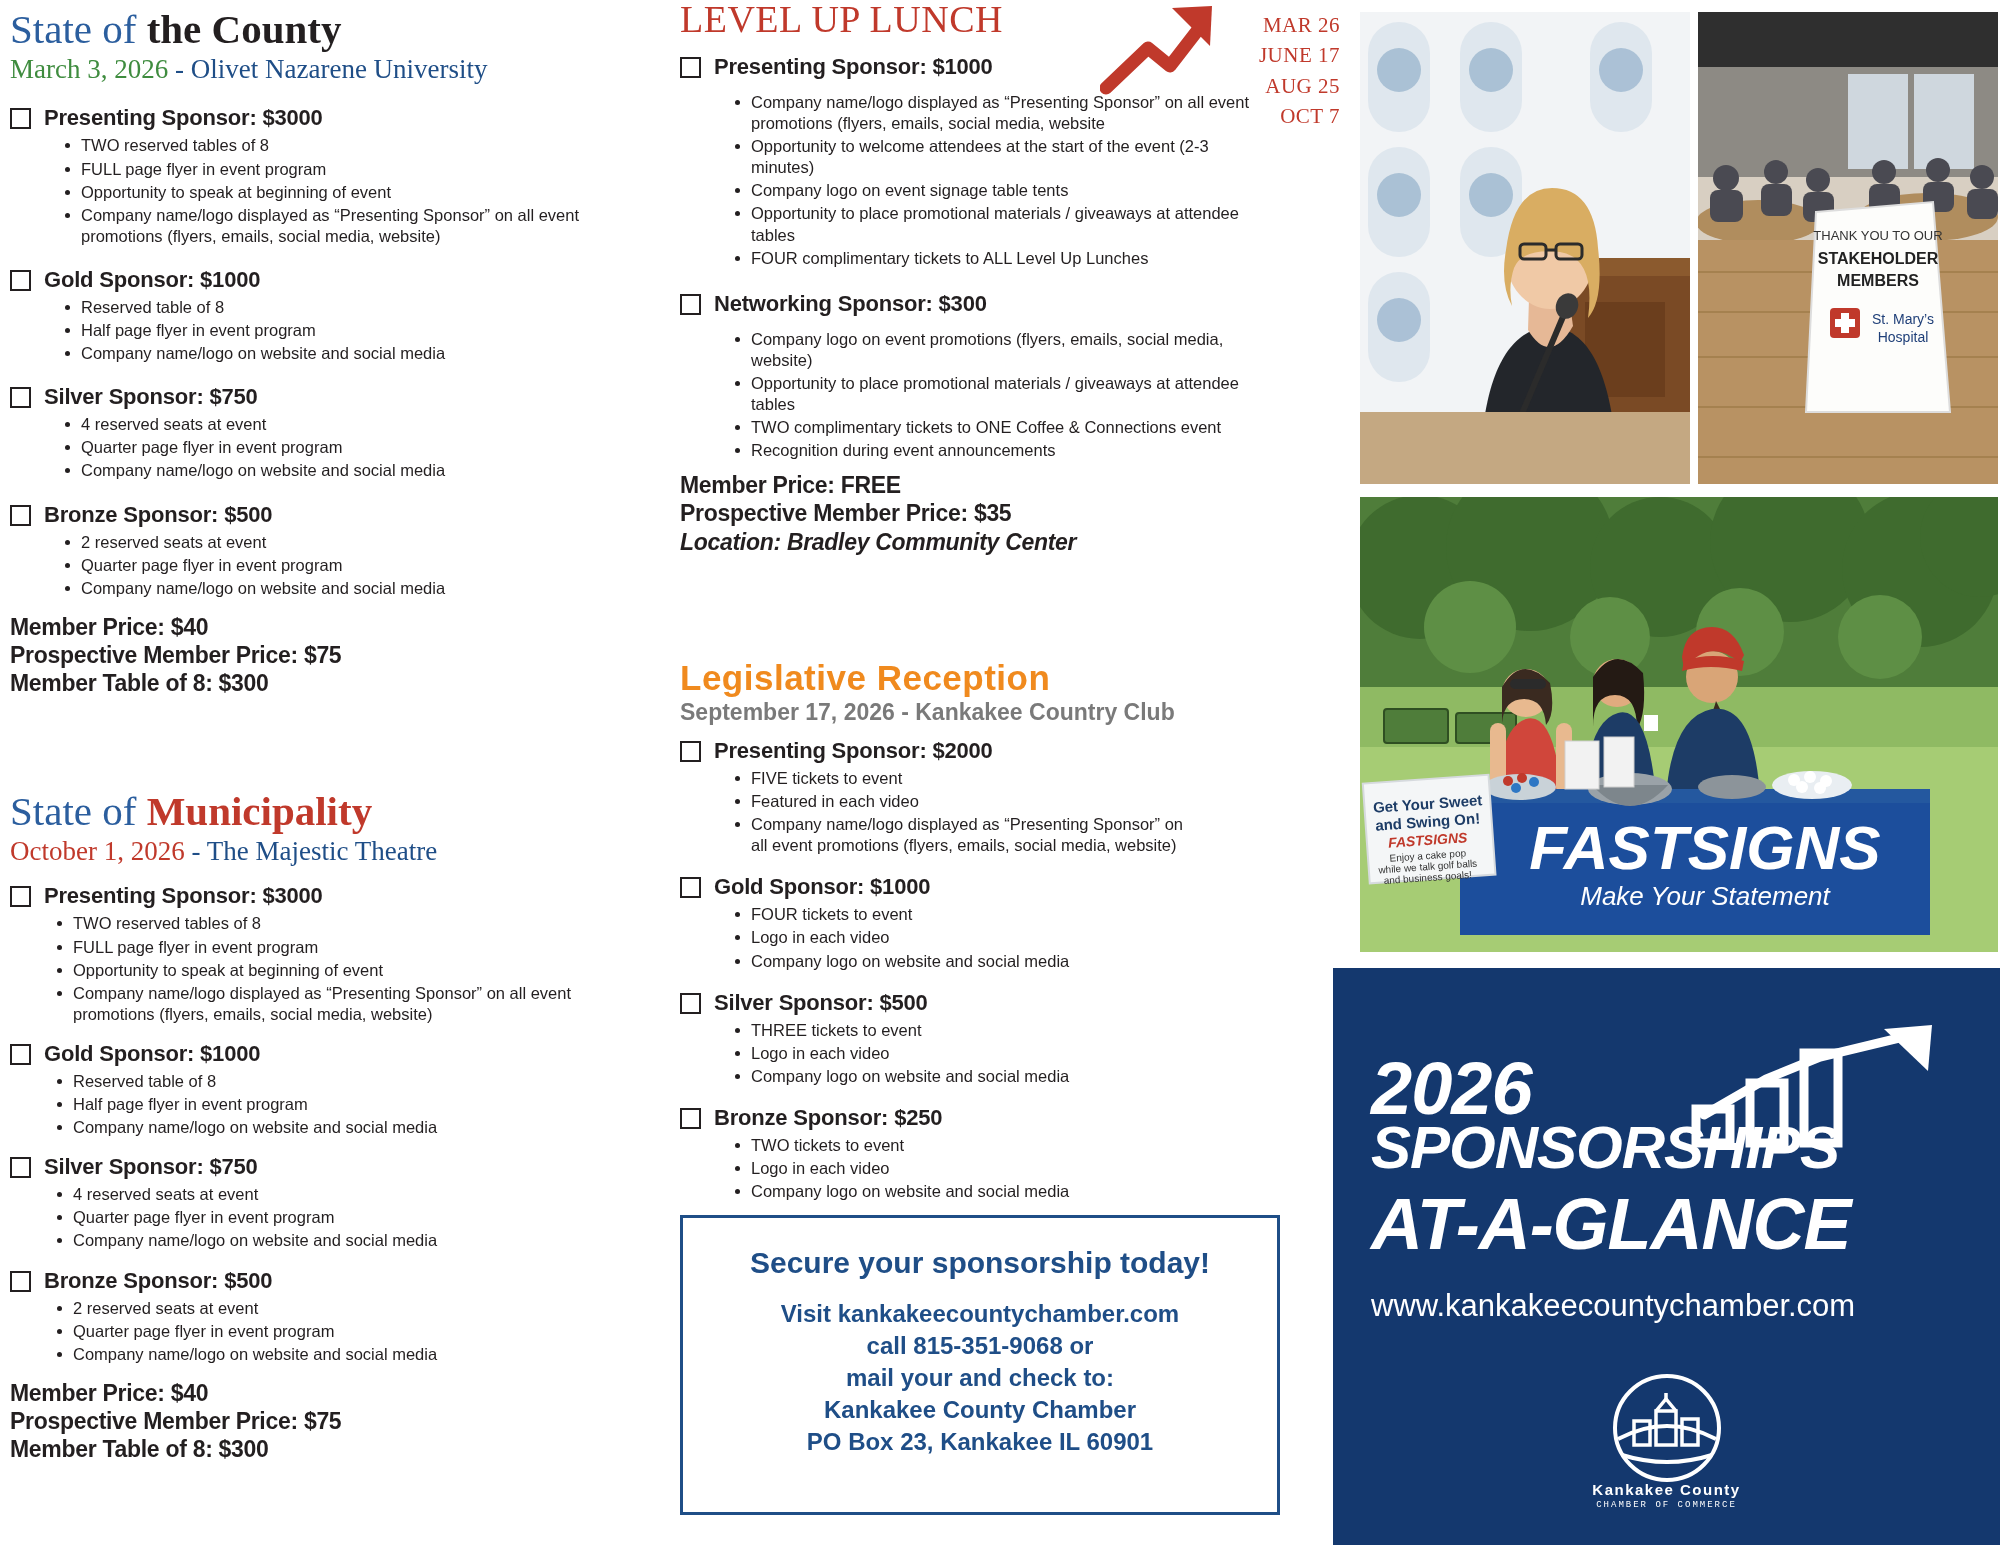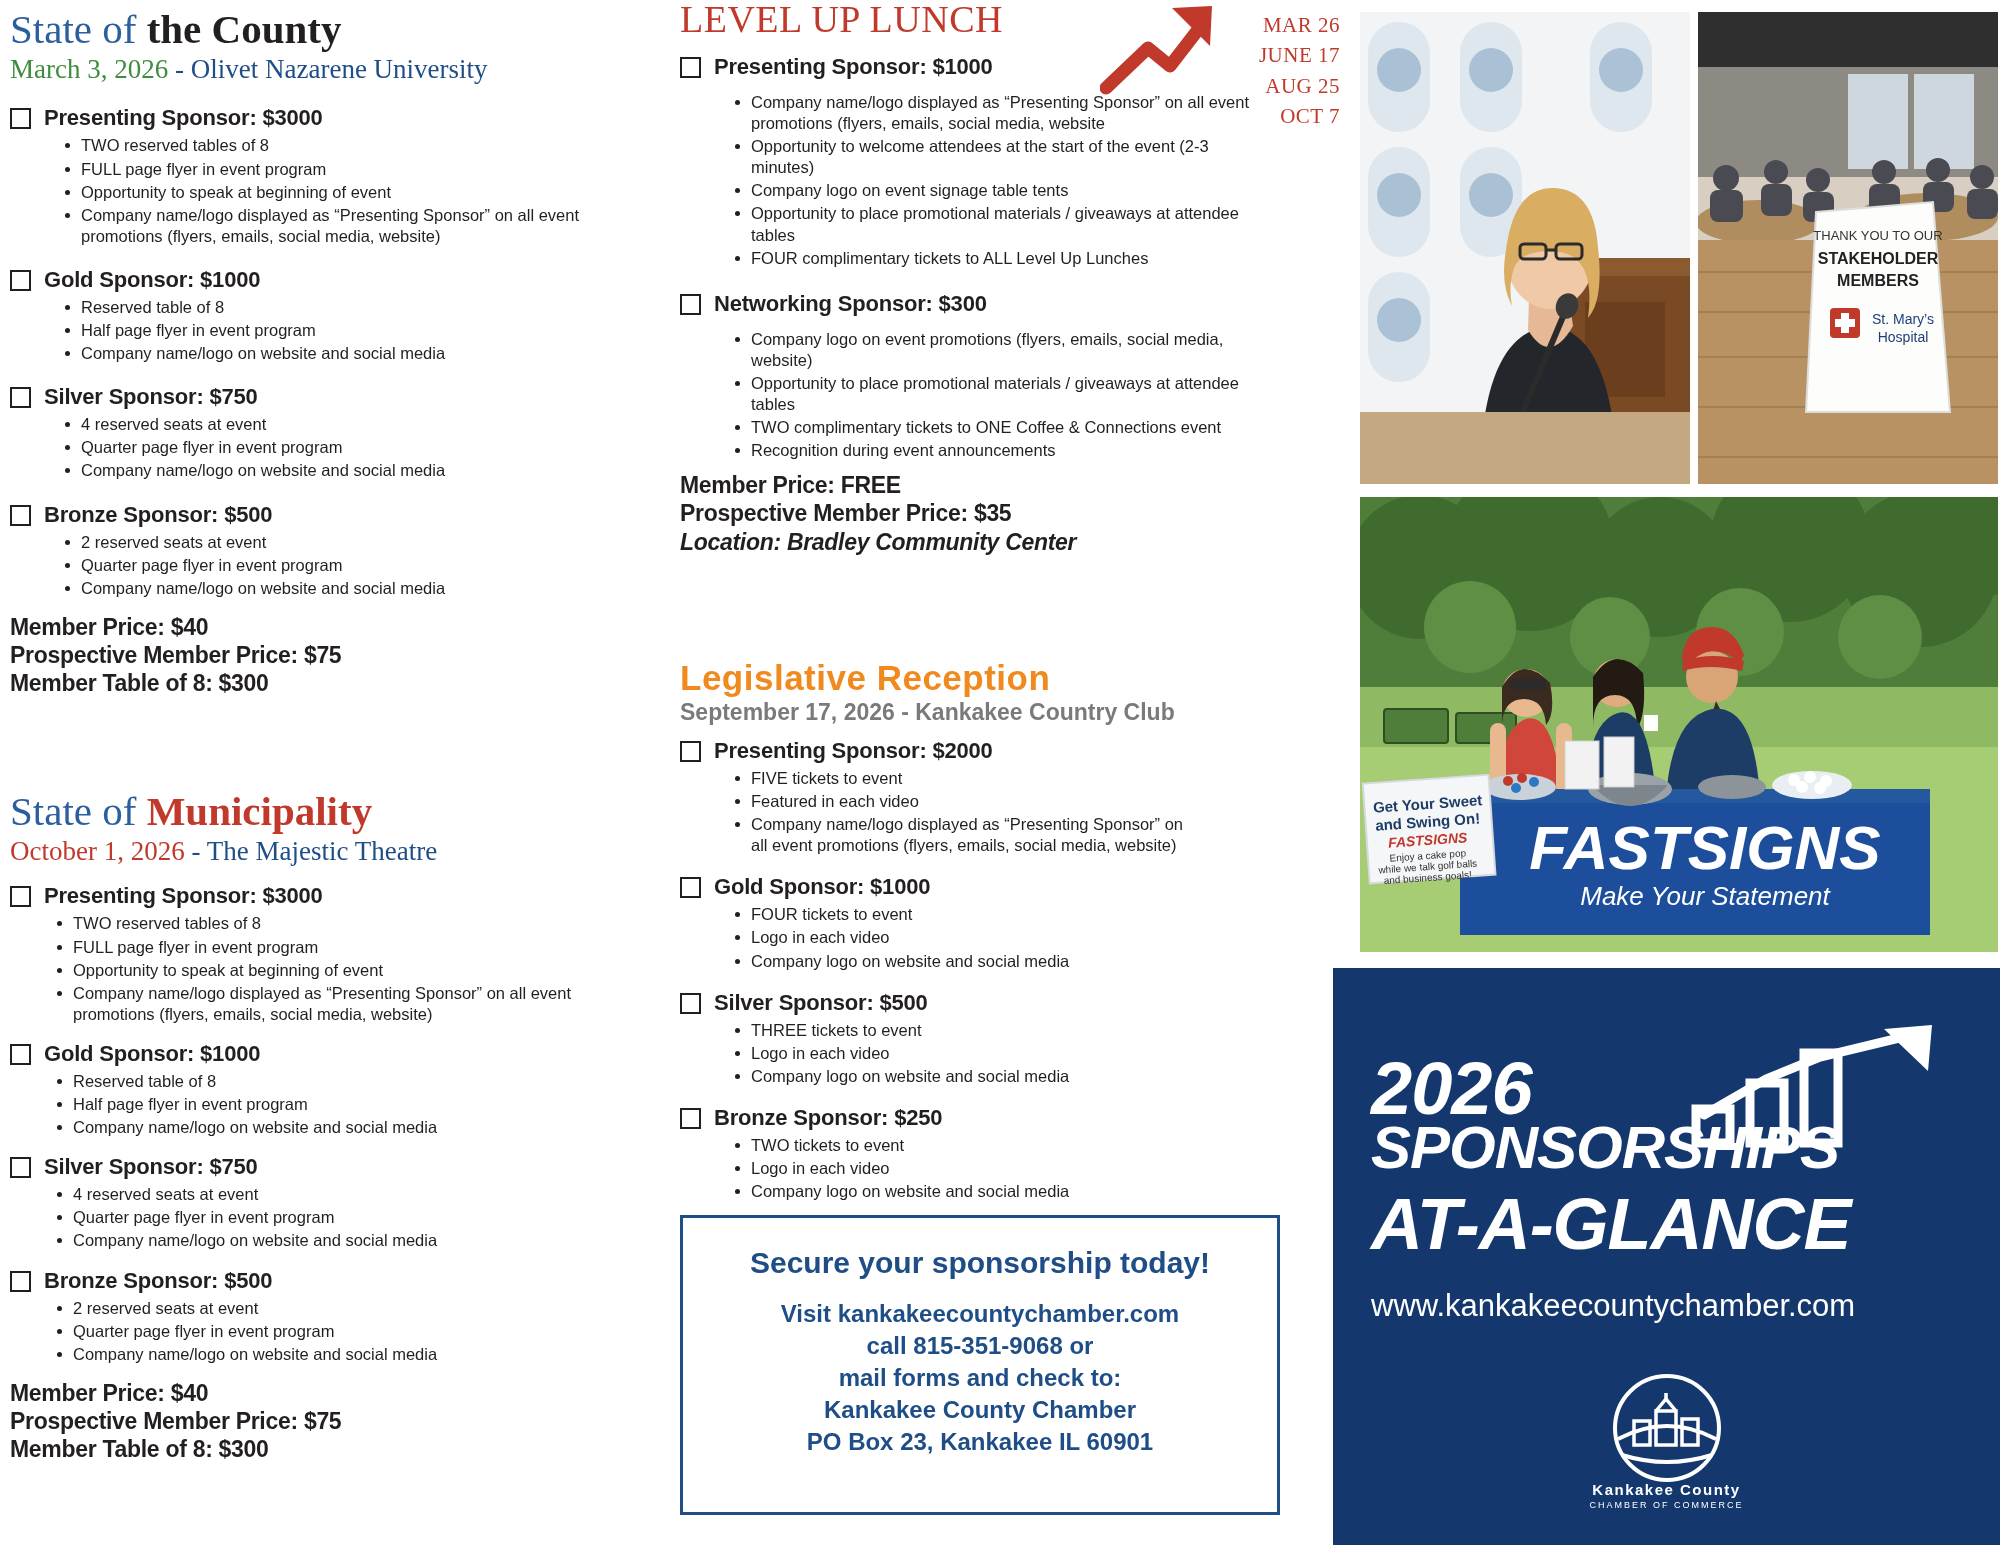--- a/index.html
+++ b/index.html
@@ -87,21 +87,21 @@
     position:absolute;left:38px;top:78px;
     font-family:"Liberation Sans", sans-serif;
     font-weight:700;font-style:italic;font-size:74px;letter-spacing:-1px;
   }
   .bp-l2{position:absolute;left:38px;top:145px;font-weight:700;font-style:italic;font-size:60px;letter-spacing:-1px;}
   .bp-l3{position:absolute;left:38px;top:215px;font-weight:700;font-style:italic;font-size:72px;letter-spacing:-1px;}
   .bp-url{position:absolute;left:38px;top:320px;font-size:31px;}
   .bp-chart{position:absolute;left:355px;top:55px;width:270px;height:130px;}
   .bp-logo{position:absolute;left:50%;transform:translateX(-50%);top:405px;width:210px;height:150px;}
   .bp-logo-txt1{position:absolute;left:0;right:0;top:108px;text-align:center;font-size:15px;font-weight:700;letter-spacing:1.5px;}
-  .bp-logo-txt2{position:absolute;left:0;right:0;top:127px;text-align:center;font-size:9px;letter-spacing:2px;}
+  .bp-logo-txt2{position:absolute;left:0;right:0;top:127px;text-align:center;font-size:9px;letter-spacing:2px;font-family:Liberation Mono, monospace;}
 
   
   .scene{position:absolute;inset:0;}
   .cap{position:absolute;font-family:"Liberation Sans",sans-serif;}
 </style>
 </head>
 <body>
 
 <div class="page">
 
@@ -326,21 +326,21 @@
         </div>
       </div>
     </div>
   </div>
 
   <div class="secure">
     <div class="hl">Secure your sponsorship today!</div>
     <div class="ln">
       <div>Visit kankakeecountychamber.com</div>
       <div>call 815-351-9068 or</div>
-      <div>mail forms and check to:</div>
+      <div>mail your and check to:</div>
       <div>Kankakee County Chamber</div>
       <div>PO Box 23, Kankakee IL 60901</div>
     </div>
   </div>
 
   <div class="photo" style="left:1360px;top:12px;width:330px;height:472px;">
     <svg class="scene" viewBox="0 0 330 472" preserveAspectRatio="none">
       <rect width="330" height="472" fill="#e8eef3"></rect>
 
       <rect x="0" y="0" width="330" height="400" fill="#f2f4f6"></rect>

